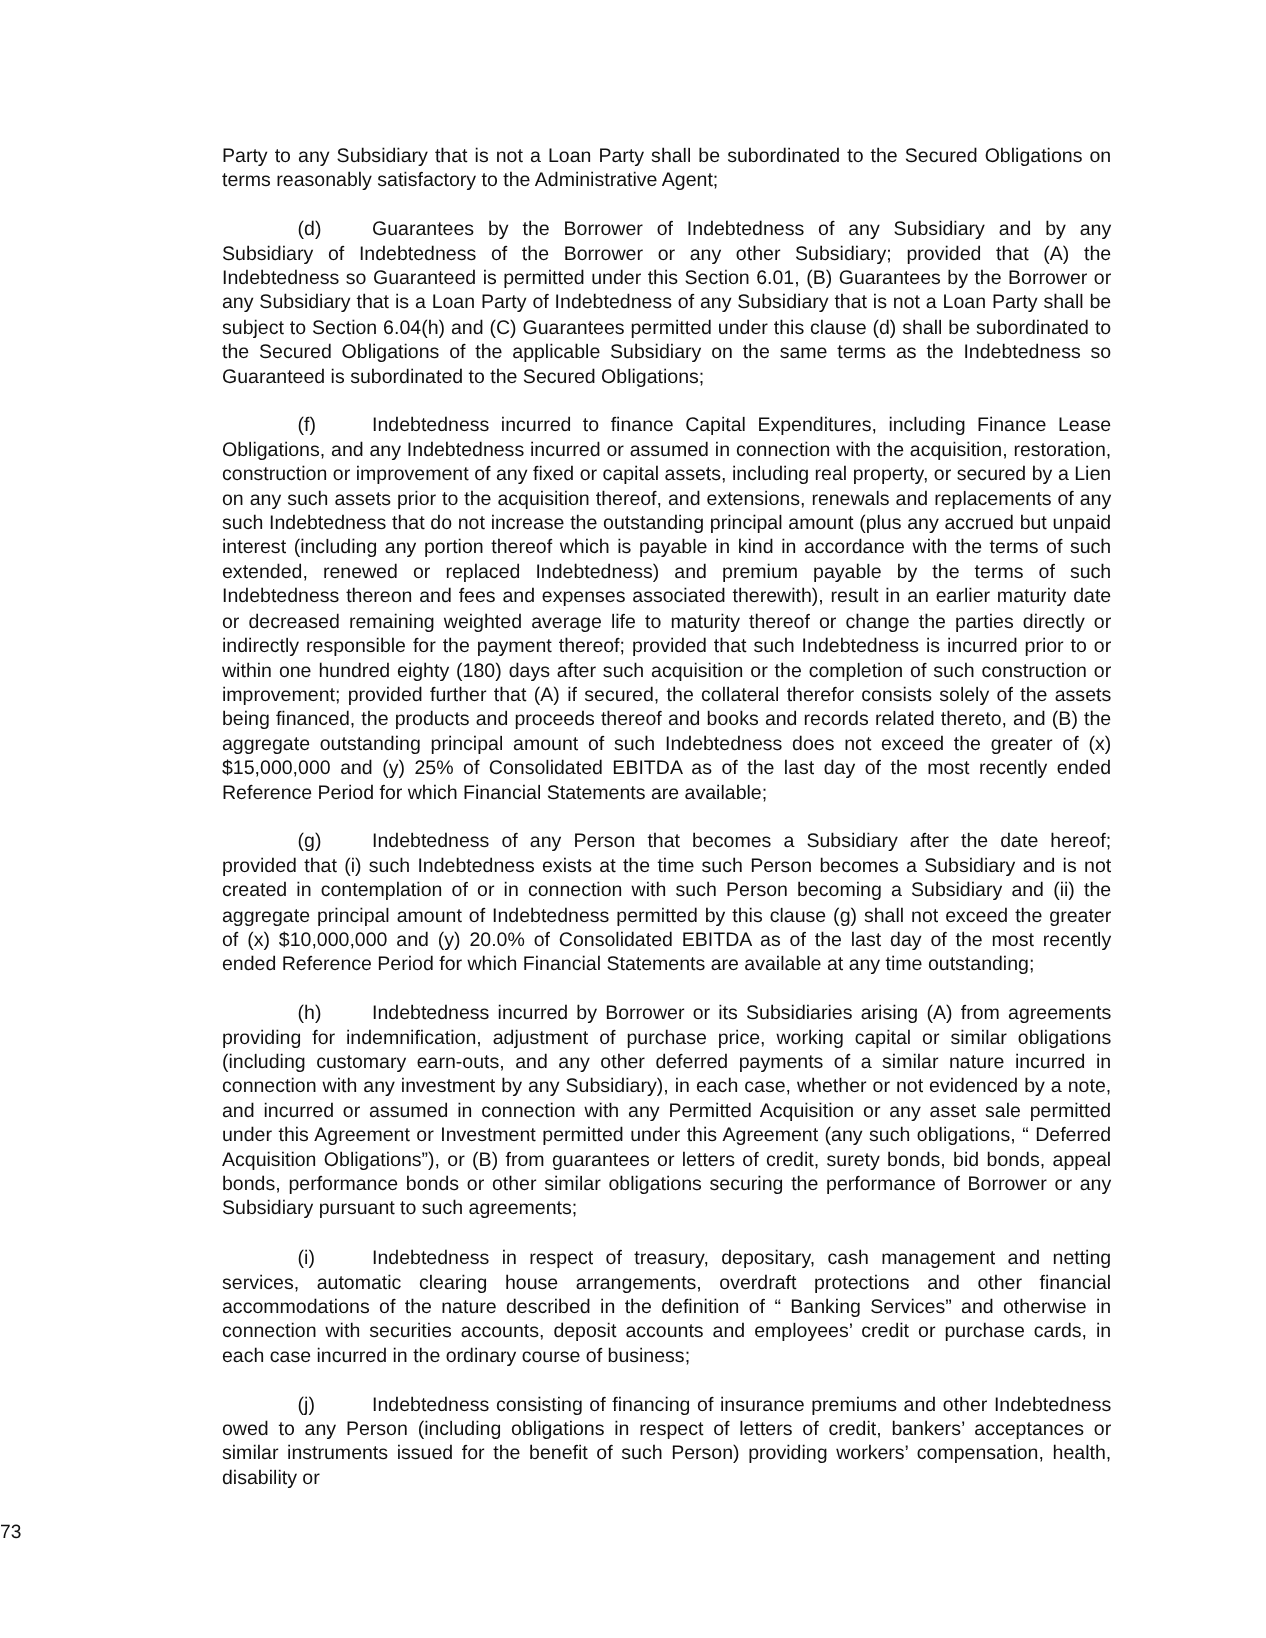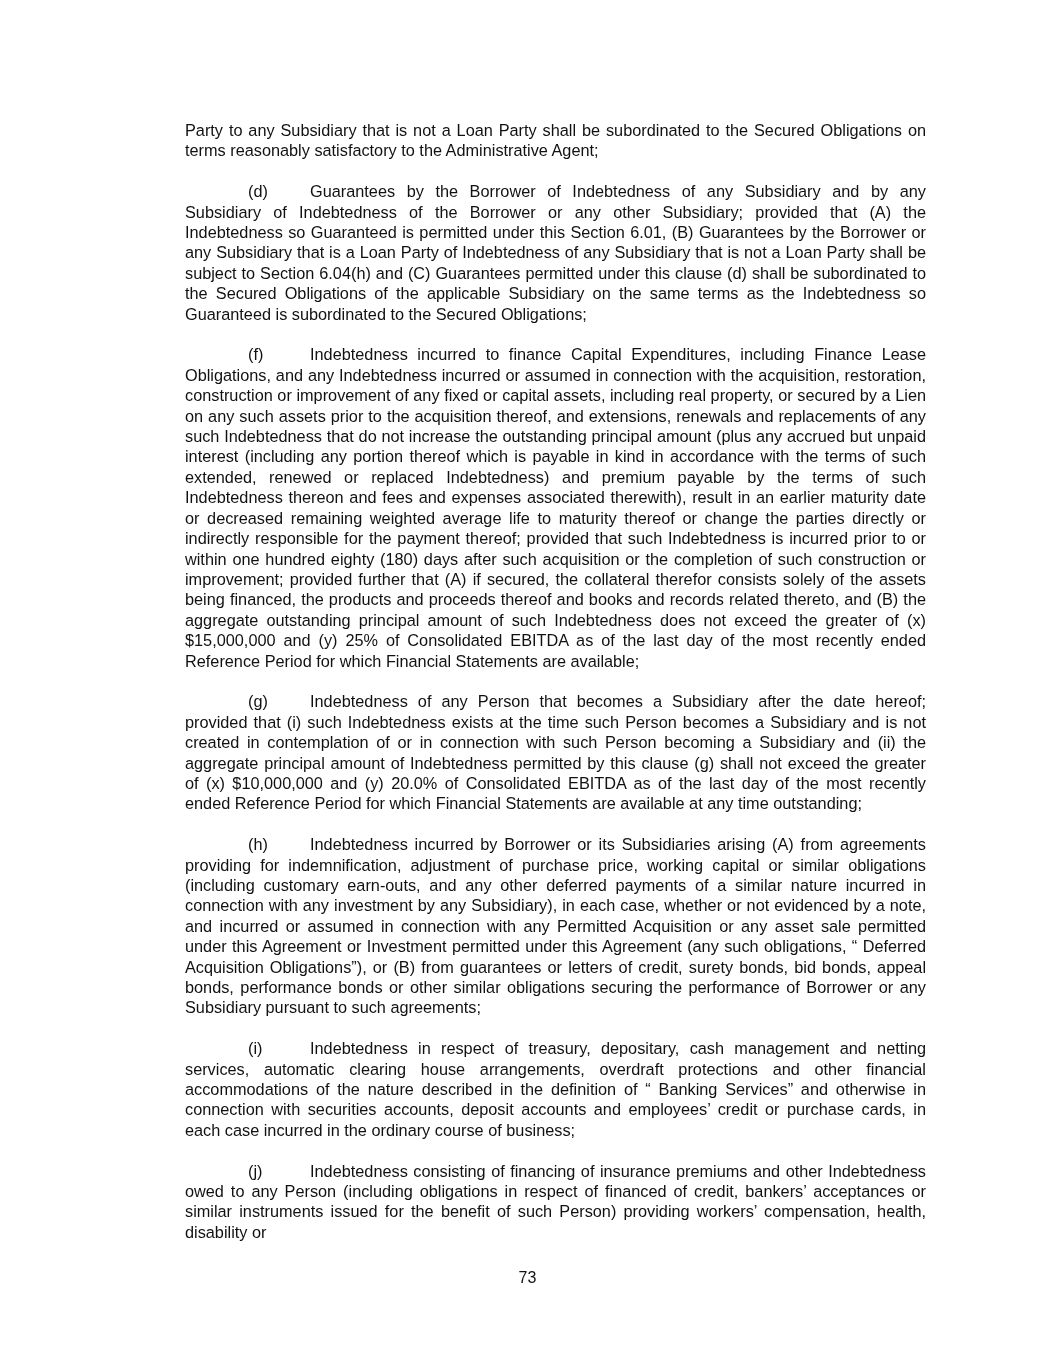--- a/index.html
+++ b/index.html
@@ -35,21 +35,20 @@
     display: inline-block;
     width: 62px;
     text-indent: 0;
     text-align: left;
   }
   .page-number {
     position: absolute;
     top: 1268px;
     left: 0;
     width: 100%;
-    text-align: center;
     font-size: 16px;
     line-height: 20px;
   }
 </style>
 </head>
 <body>
 
 <div class="page">
   <div class="content">
 
@@ -59,20 +58,20 @@
 
 
     <p class="para lettered"><span class="marker">(f)</span><span>Indebtedness incurred to finance Capital Expenditures, including Finance Lease Obligations, and any Indebtedness incurred or assumed in connection with the acquisition, restoration, construction or improvement of any fixed or capital assets, including real property, or secured by a Lien on any such assets prior to the acquisition thereof, and extensions, renewals and replacements of any such Indebtedness that do not increase the outstanding principal amount (plus any accrued but unpaid interest (including any portion thereof which is payable in kind in accordance with the terms of such extended, renewed or replaced Indebtedness) and premium payable by the terms of such Indebtedness thereon and fees and expenses associated therewith), result in an earlier maturity date or decreased remaining weighted average life to maturity thereof or change the parties directly or indirectly responsible for the payment thereof; provided that such Indebtedness is incurred prior to or within one hundred eighty (180) days after such acquisition or the completion of such construction or improvement; provided further that (A) if secured, the collateral therefor consists solely of the assets being financed, the products and proceeds thereof and books and records related thereto, and (B) the aggregate outstanding principal amount of such Indebtedness does not exceed the greater of (x) $15,000,000 and (y) 25% of Consolidated EBITDA as of the last day of the most recently ended Reference Period for which Financial Statements are available;</span></p>
 
     <p class="para lettered"><span class="marker">(g)</span><span>Indebtedness of any Person that becomes a Subsidiary after the date hereof; provided that (i) such Indebtedness exists at the time such Person becomes a Subsidiary and is not created in contemplation of or in connection with such Person becoming a Subsidiary and (ii) the aggregate principal amount of Indebtedness permitted by this clause (g) shall not exceed the greater of (x) $10,000,000 and (y) 20.0% of Consolidated EBITDA as of the last day of the most recently ended Reference Period for which Financial Statements are available at any time outstanding;</span></p>
 
     <p class="para lettered"><span class="marker">(h)</span><span>Indebtedness incurred by Borrower or its Subsidiaries arising (A) from agreements providing for indemnification, adjustment of purchase price, working capital or similar obligations (including customary earn-outs, and any other deferred payments of a similar nature incurred in connection with any investment by any Subsidiary), in each case, whether or not evidenced by a note, and incurred or assumed in connection with any Permitted Acquisition or any asset sale permitted under this Agreement or Investment permitted under this Agreement (any such obligations, “ Deferred Acquisition Obligations”), or (B) from guarantees or letters of credit, surety bonds, bid bonds, appeal bonds, performance bonds or other similar obligations securing the performance of Borrower or any Subsidiary pursuant to such agreements;</span></p>
 
     <p class="para lettered"><span class="marker">(i)</span><span>Indebtedness in respect of treasury, depositary, cash management and netting services, automatic clearing house arrangements, overdraft protections and other financial accommodations of the nature described in the definition of “ Banking Services” and otherwise in connection with securities accounts, deposit accounts and employees’ credit or purchase cards, in each case incurred in the ordinary course of business;</span></p>
 
-    <p class="para lettered"><span class="marker">(j)</span><span>Indebtedness consisting of financing of insurance premiums and other Indebtedness owed to any Person (including obligations in respect of financed of credit, bankers’ acceptances or similar instruments issued for the benefit of such Person) providing workers’ compensation, health, disability or</span></p>
+    <p class="para lettered"><span class="marker">(j)</span><span>Indebtedness consisting of financing of insurance premiums and other Indebtedness owed to any Person (including obligations in respect of letters of credit, bankers’ acceptances or similar instruments issued for the benefit of such Person) providing workers’ compensation, health, disability or</span></p>
 
     <p class="para lettered"><span class="marker"></span><span></span></p>
 
   </div>
 
   <div class="page-number">73</div>
 </div>
 
 </body></html>

